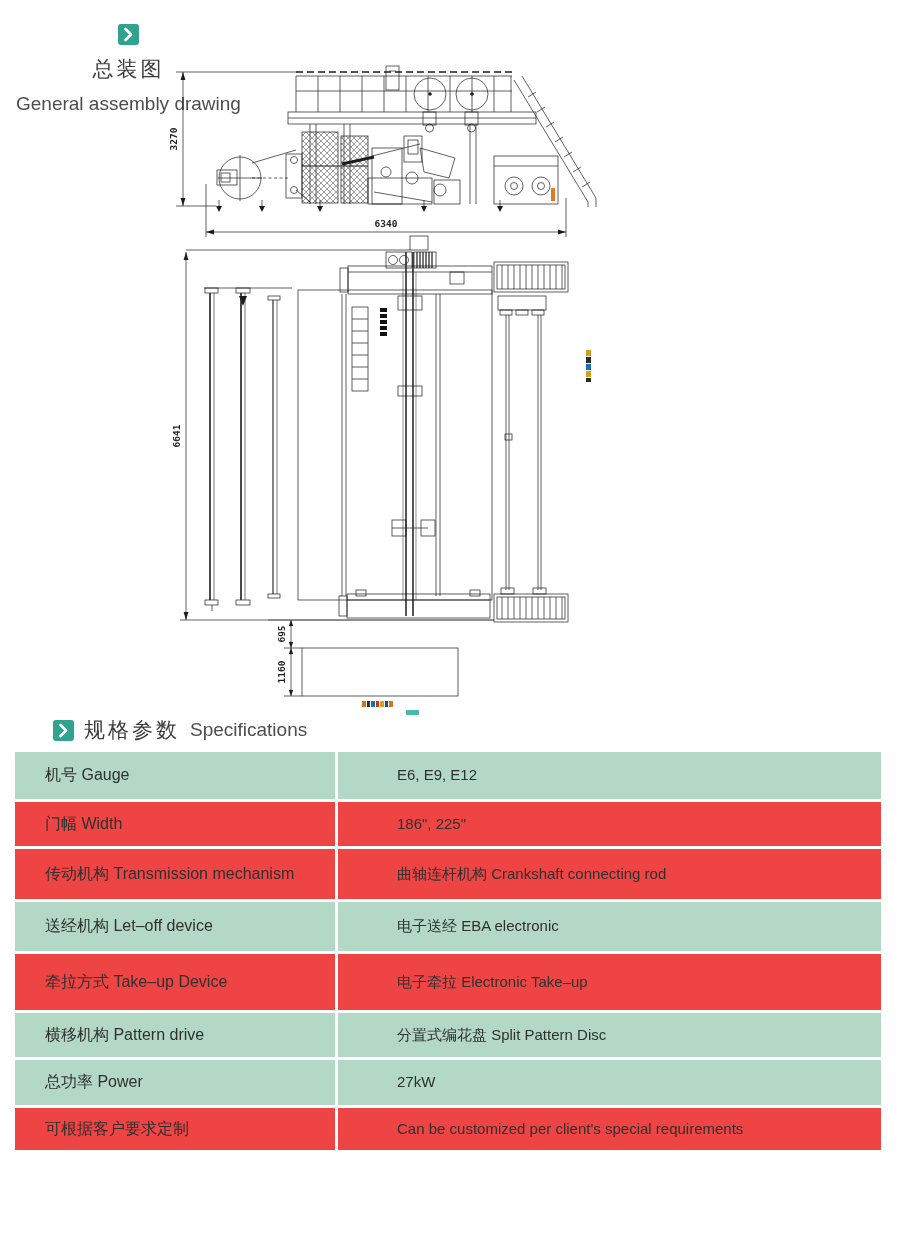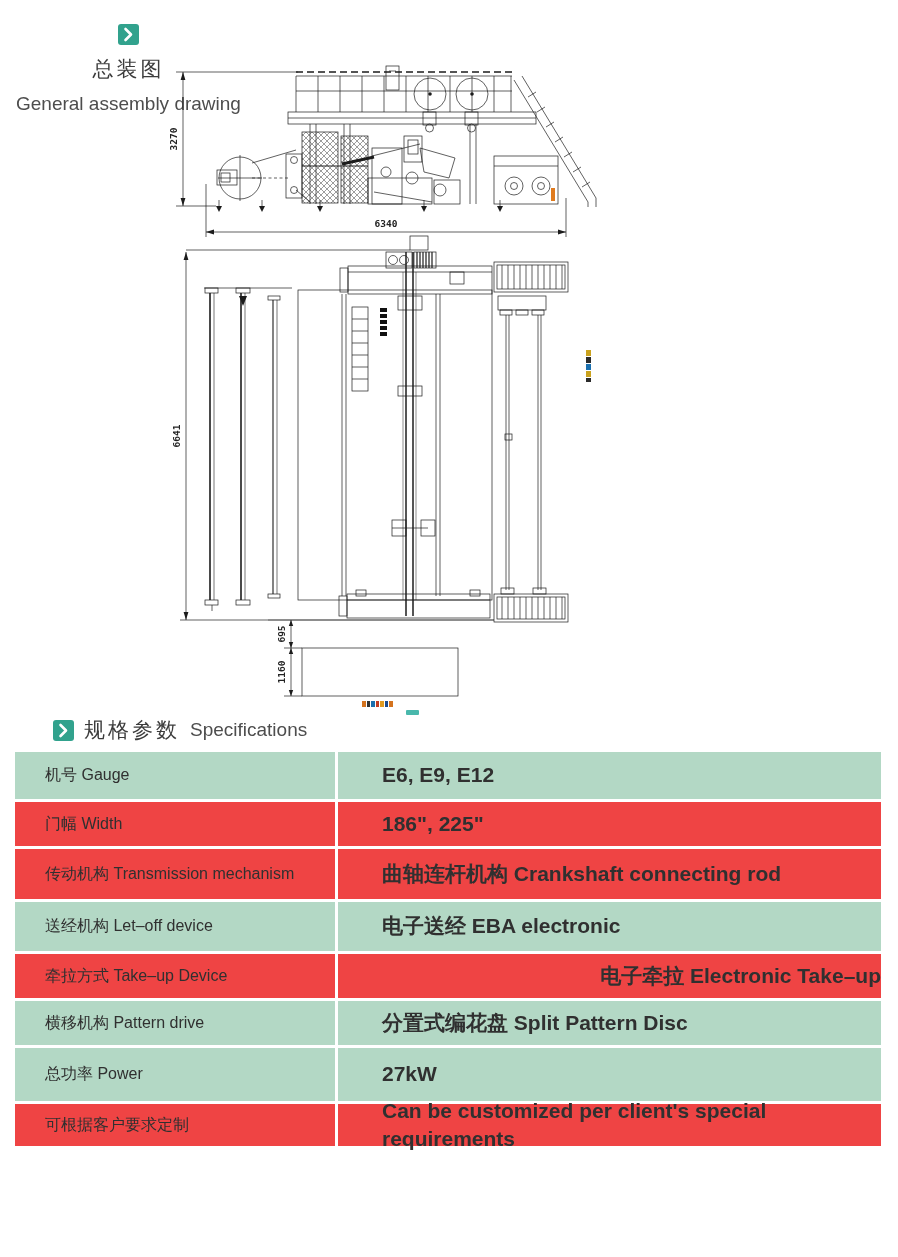--- a/index.html
+++ b/index.html
@@ -18,21 +18,21 @@
   .dimtext{font-family:"DejaVu Sans Mono","Liberation Mono",monospace;font-size:9.5px;fill:#222;}
   
   .wm-top{position:absolute;left:406px;top:710px;width:13px;height:5px;background:#49b8ac;border-radius:1px;}
   
   .tbl{position:absolute;left:15px;top:752px;width:866px;}
   .row{display:flex;align-items:stretch;margin-bottom:3px;}
   .row.g{background:#b3d8c5;}
   .row.w{background:#ef4444;}
   .c1{flex:0 0 323px;width:323px;box-sizing:border-box;padding-left:30px;border-right:3px solid #ffffff;
       display:flex;align-items:center;font-size:16px;color:#303030;}
-  .c2{flex:1;display:flex;flex-direction:column;justify-content:center;padding-left:44px;font-size:21px;color:#303030;line-height:1.35;font-weight:bold;}
+  .c2{flex:1;display:flex;flex-direction:column;justify-content:center;padding-left:59px;font-size:15px;color:#303030;line-height:1.35;}
 </style>
 </head>
 <body>
 
 <div class="page">
 
   <div class="sec" style="top:24px;flex-direction:column;">
     <span class="ic">
       <svg width="21" height="21" viewBox="0 0 21 21">
         <polyline points="7.5,5 13,10.5 7.5,16" fill="none" stroke="#ffffff" stroke-width="2.6" stroke-linecap="round" stroke-linejoin="round"></polyline>
@@ -344,32 +344,32 @@
     <div class="row w" style="height:50px;">
       <div class="c1">传动机构 Transmission mechanism</div>
       <div class="c2">曲轴连杆机构 Crankshaft connecting rod</div>
     </div>
 
     <div class="row g" style="height:49px;">
       <div class="c1">送经机构 Let–off device</div>
       <div class="c2">电子送经  EBA electronic</div>
     </div>
 
-    <div class="row w" style="height:44px;text-align:right;">
+    <div class="row w" style="height:56px;">
       <div class="c1">牵拉方式 Take–up Device</div>
       <div class="c2">电子牵拉 Electronic Take–up</div>
     </div>
 
     <div class="row g" style="height:44px;">
       <div class="c1">横移机构 Pattern drive</div>
       <div class="c2">分置式编花盘 Split Pattern Disc</div>
     </div>
 
 
-    <div class="row g" style="height:53px;">
+    <div class="row g" style="height:45px;">
       <div class="c1">总功率 Power</div>
       <div class="c2">27kW</div>
     </div>
 
     <div class="row w" style="height:42px;">
       <div class="c1">可根据客户要求定制</div>
       <div class="c2">Can be customized per client's special requirements</div>
     </div>
 
   </div>

